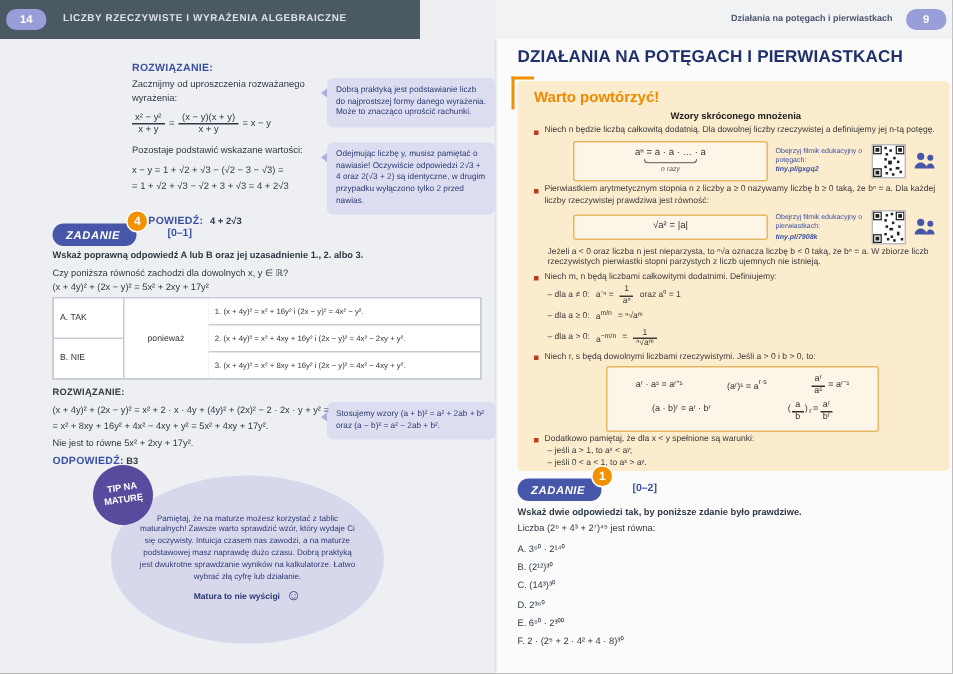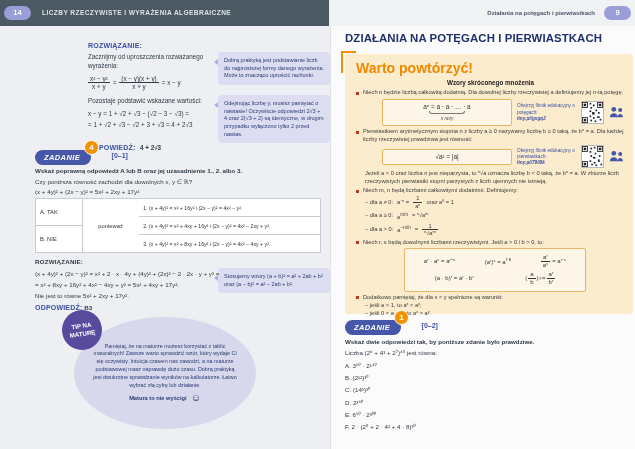--- a/index.html
+++ b/index.html
@@ -2,21 +2,21 @@
 <html><head>
 <meta charset="utf-8">
 <style>
   html,body{margin:0;padding:0;background:#888;}
   #stage{position:relative;width:635px;height:449px;overflow:hidden;
          font-family:"Liberation Sans",sans-serif;background:#edeff2;}
   
   .page-left{position:absolute;left:0;top:0;width:330px;height:449px;background:#edeff2;}
   .page-right{position:absolute;left:330px;top:0;width:305px;height:449px;background:#fbfbfc;border-left:1px solid #e2e2e4;box-sizing:border-box;}
   
-  .hdr-left{position:absolute;left:0;top:0;width:329px;height:26px;background:#4b5963;}
+  .hdr-left{position:absolute;left:0;top:0;width:280px;height:26px;background:#4b5963;}
   .hdr-right{position:absolute;left:330px;top:0;width:305px;height:26px;background:#f1f2f3;}
   .pgbadge{position:absolute;top:6px;width:27px;height:14px;border-radius:8px;background:#9a9ed8;
            color:#fff;font-size:7.5px;font-weight:bold;text-align:center;line-height:14px;}
   .pgbadge.l{left:4px}.pgbadge.r{right:4px}
   .hdr-title-l{position:absolute;left:42px;top:9px;font-size:6.6px;font-weight:bold;color:#dde2e6;letter-spacing:.4px;}
   .hdr-title-r{position:absolute;right:40px;top:10px;font-size:6px;font-weight:bold;color:#4a5570;}
   
   .h-sol{color:#3a4fa3;font-weight:bold;font-size:7px;letter-spacing:.2px;}
   .body-t{font-size:6.3px;color:#2f3a45;line-height:1.45;}
   .math{font-size:6.3px;color:#2f3a45;}
@@ -57,21 +57,21 @@
   .tip-bubble{position:absolute;left:74px;top:317px;width:182px;height:112px;background:#d8d8ed;border-radius:50%;
               display:flex;flex-direction:column;align-items:center;justify-content:center;
               padding:10px 18px;box-sizing:border-box;font-size:5.4px;color:#2c3a72;text-align:center;line-height:1.45;}
   .tip-close{margin-top:4px;display:flex;align-items:center;gap:4px;font-size:5.7px;font-weight:bold;}
   .smiley{font-size:10px;line-height:1;color:#2c3a72;}
   
   .r-title{position:absolute;left:345px;top:32px;font-size:11.4px;font-weight:bold;color:#20306b;letter-spacing:.1px;}
   .rv-corner{position:absolute;left:341px;top:51px;width:13px;height:20px;border-left:2.5px solid #f29100;border-top:2.5px solid #f29100;}
   .review{position:absolute;left:345px;top:54px;width:288px;height:260px;background:#fcecce;border-radius:3px;
           padding:5px 8px 4px 11px;box-sizing:border-box;font-size:5.7px;color:#3a3a3a;line-height:1.3;}
-  .rv-head{color:#ef8a00;font-weight:bold;font-size:14px;margin-bottom:2px;}
+  .rv-head{color:#ef8a00;font-weight:bold;font-size:10px;margin-bottom:2px;}
   .rv-sub{text-align:center;font-weight:bold;font-size:6.3px;color:#222;margin-bottom:2px;}
   .rv-item{display:flex;gap:4px;margin-bottom:1px;}
   .bullet{width:3px;height:3px;background:#c23a1e;margin-top:2.5px;flex:none;}
   .frow{display:flex;align-items:center;gap:5px;margin:2px 0 2px 26px;}
   .fbox{width:120px;border:.8px solid #e8b763;background:#fdf6e8;border-radius:2px;text-align:center;
         padding:3px 4px;font-size:6.4px;color:#333;}
   .under{font-size:4.6px;font-style:italic;color:#555;}
   .ubrk{display:block;margin:0 auto;width:34px;height:2px;border:.7px solid #777;border-top:none;border-radius:0 0 3px 3px;}
   .qrnote{flex:1;font-size:4.7px;color:#3a4fa3;line-height:1.3;}
   .qrlink{font-style:italic;font-weight:bold;color:#3a4fa3;}

